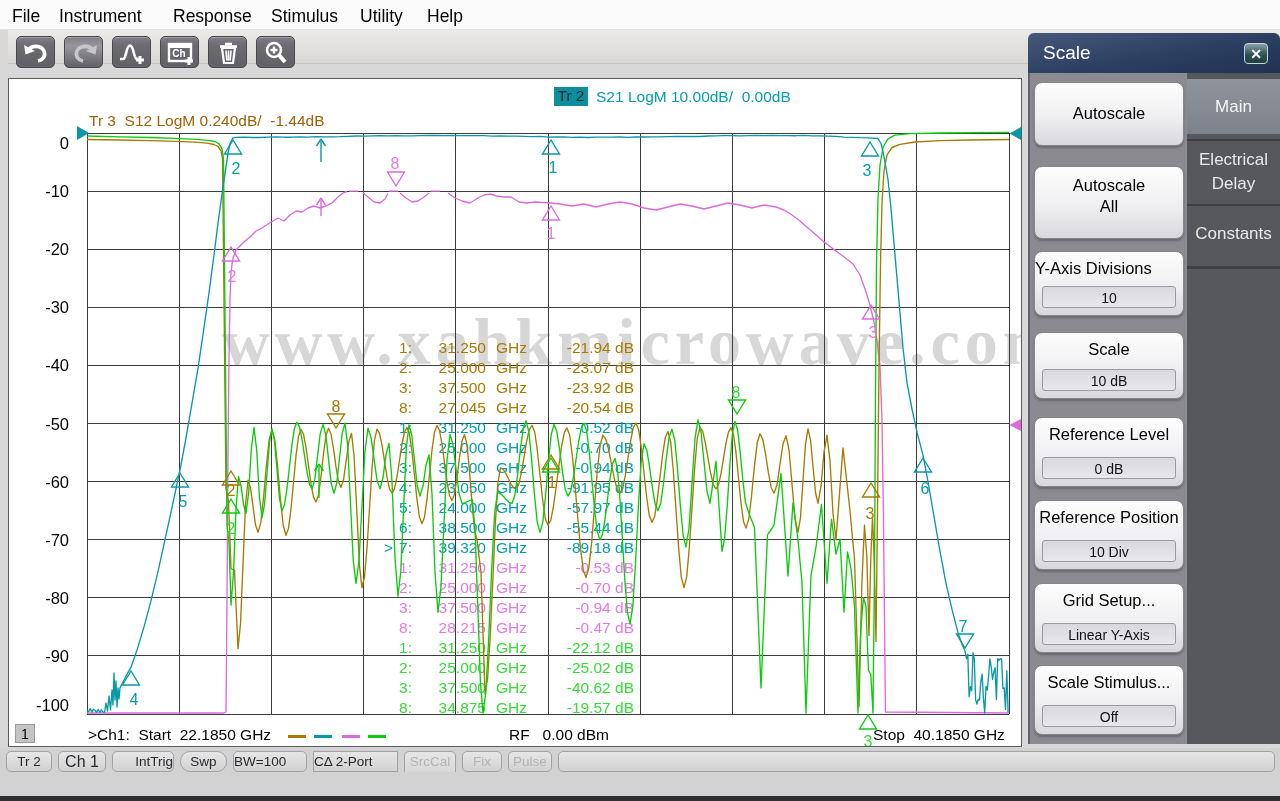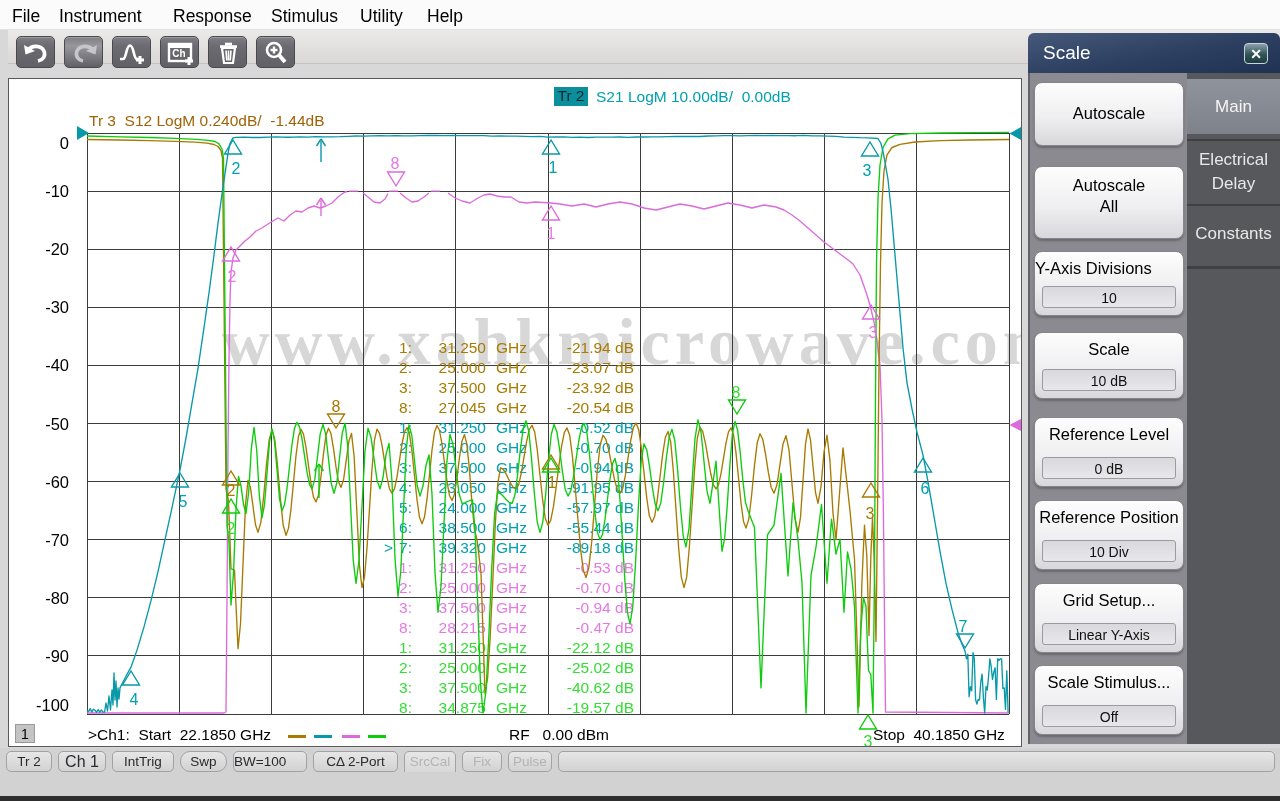--- a/index.html
+++ b/index.html
@@ -283,22 +283,22 @@
     <div style="position:absolute;left:6px;top:632px;width:150px;height:70px;background:linear-gradient(#fdfdfd,#efeff1 55%,#d8d8dc);border:1px solid #85858b;border-radius:8px;box-shadow:0 2px 2px rgba(40,40,50,.33)">
       <div style="position:absolute;left:0;right:0;top:7px;text-align:center;font-size:16.5px;color:#000">Scale Stimulus...</div>
       <div style="position:absolute;left:7px;right:7px;top:39px;height:22px;background:linear-gradient(#d9d9dd,#e8e8ec);border:1px solid #9a9aa0;border-radius:3px;text-align:center;font-size:14px;color:#111;line-height:22px">Off</div>
     </div>
 </div>
 
 <div style="position:absolute;left:0;top:748px;width:1280px;height:24px;background:#d2d2d2"></div>
 <div style="position:absolute;left:0;top:751px;width:1280px;height:21px">
     <div style="position:absolute;left:6px;top:0;width:46px;height:21px;background:linear-gradient(#e6e6e6,#d2d2d2);border:1px solid #a2a2a6;border-radius:5px;text-align:center;font-size:13.5px;line-height:20px;color:#2a2a2e">Tr 2</div>
     <div style="position:absolute;left:58px;top:0;width:48px;height:21px;background:linear-gradient(#e6e6e6,#d2d2d2);border:1px solid #a2a2a6;border-radius:5px;text-align:center;font-size:16px;line-height:20px;color:#2a2a2e">Ch 1</div>
-    <div style="position:absolute;left:112px;top:0;width:62px;height:21px;background:linear-gradient(#e6e6e6,#d2d2d2);border:1px solid #a2a2a6;border-radius:5px;text-align:center;font-size:13.5px;line-height:20px;color:#2a2a2e">IntTrig</div>
+    <div style="position:absolute;left:112px;top:0;width:62px;height:21px;background:linear-gradient(#e6e6e6,#d2d2d2);border:1px solid #a2a2a6;border-radius:5px;text-align:right;font-size:13.5px;line-height:20px;color:#2a2a2e">IntTrig</div>
     <div style="position:absolute;left:180px;top:0;width:47px;height:21px;background:linear-gradient(#e6e6e6,#d2d2d2);border:1px solid #a2a2a6;border-radius:10px;text-align:center;font-size:13.5px;line-height:20px;color:#2a2a2e">Swp</div>
     <div style="position:absolute;left:233px;top:0;width:74px;height:21px;background:linear-gradient(#e6e6e6,#d2d2d2);border:1px solid #a2a2a6;border-radius:5px;font-size:13.5px;line-height:20px;color:#2a2a2e">BW=100</div>
-    <div style="position:absolute;left:313px;top:0;width:85px;height:21px;background:linear-gradient(#e6e6e6,#d2d2d2);border:1px solid #a2a2a6;border-radius:5px;text-align:center;font-size:13.5px;line-height:20px;color:#2a2a2e">CΔ 2-Port</div>
+    <div style="position:absolute;left:313px;top:0;width:85px;height:21px;background:linear-gradient(#e6e6e6,#d2d2d2);border:1px solid #a2a2a6;border-radius:0;font-size:13.5px;line-height:20px;color:#2a2a2e">CΔ 2-Port</div>
     <div style="position:absolute;left:404px;top:0;width:52px;height:30px;background:linear-gradient(#e6e6e6,#d2d2d2);border:1px solid #a2a2a6;border-radius:5px;text-align:center;font-size:13.5px;line-height:20px;color:#b4b4b8">SrcCal</div>
     <div style="position:absolute;left:462px;top:0;width:40px;height:21px;background:linear-gradient(#e6e6e6,#d2d2d2);border:1px solid #a2a2a6;border-radius:5px;text-align:center;font-size:13.5px;line-height:20px;color:#b4b4b8">Fix</div>
     <div style="position:absolute;left:508px;top:0;width:44px;height:21px;background:linear-gradient(#e6e6e6,#d2d2d2);border:1px solid #a2a2a6;border-radius:5px;text-align:center;font-size:13.5px;line-height:20px;color:#b4b4b8">Pulse</div>
     <div style="position:absolute;left:558px;top:0;width:717px;height:21px;background:linear-gradient(#e6e6e6,#d2d2d2);border:1px solid #a2a2a6;border-radius:5px;text-align:center;font-size:13.5px;line-height:20px;color:#2a2a2e">&nbsp;</div>
   </div>
 <div style="position:absolute;left:0;top:772px;width:1280px;height:24px;background:#d2d2d2"></div>
 <div style="position:absolute;left:0;top:796px;width:1280px;height:5px;background:#2e2e30"></div>
 </body></html>

